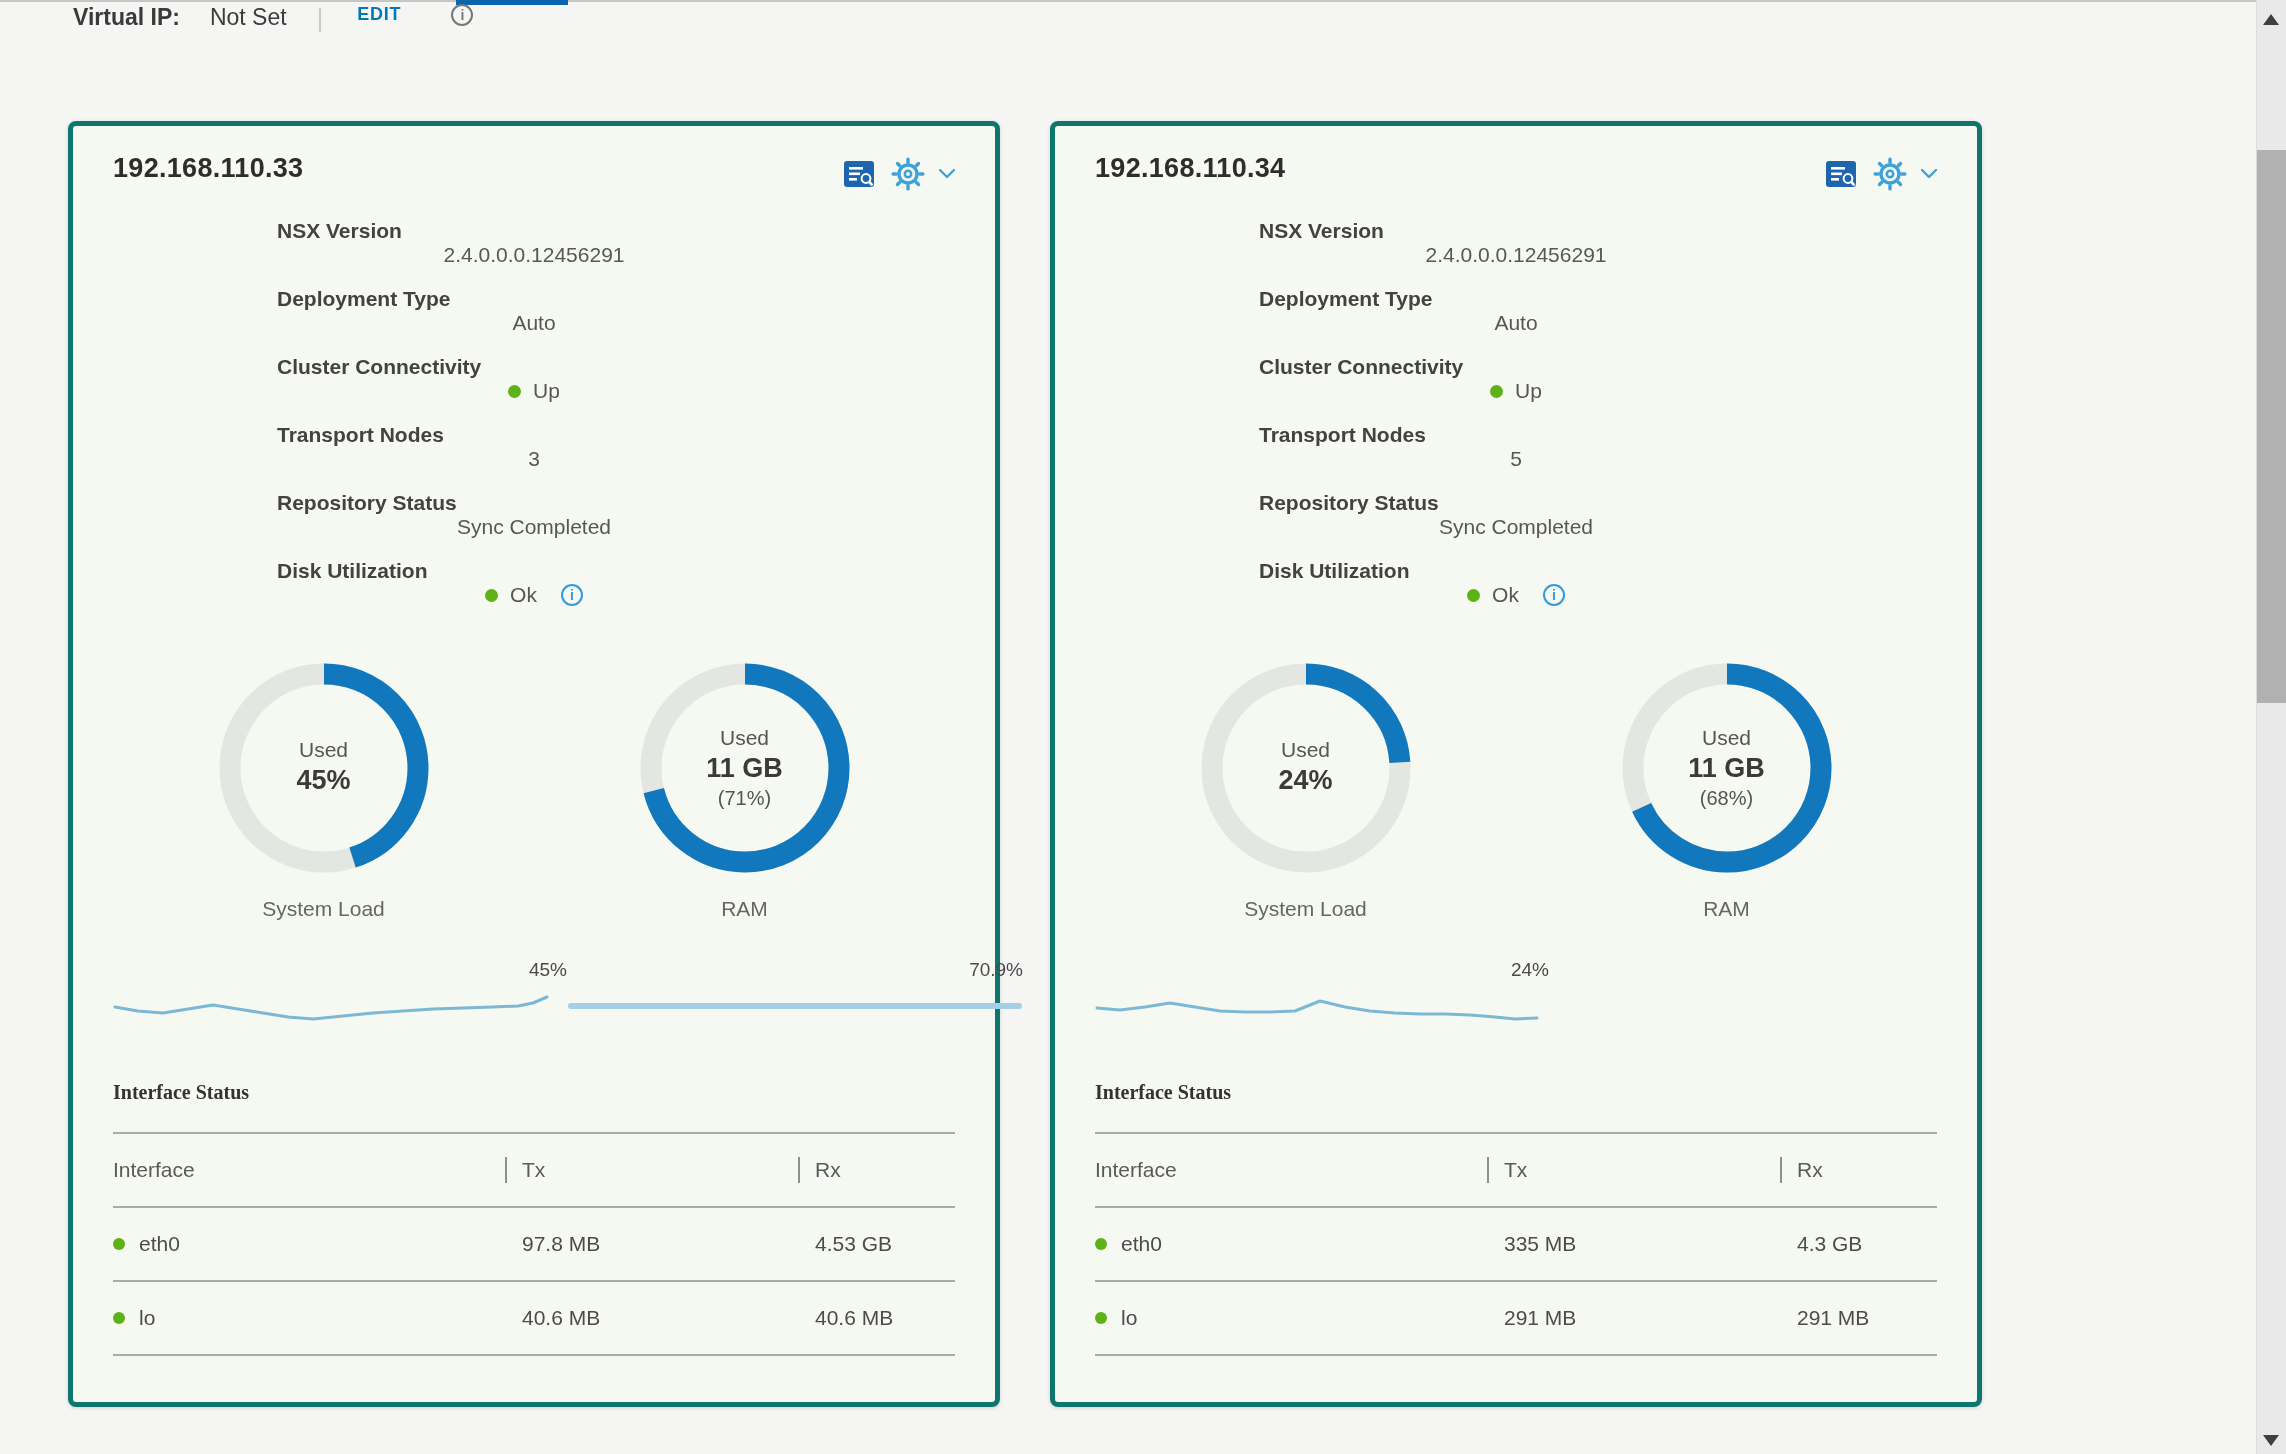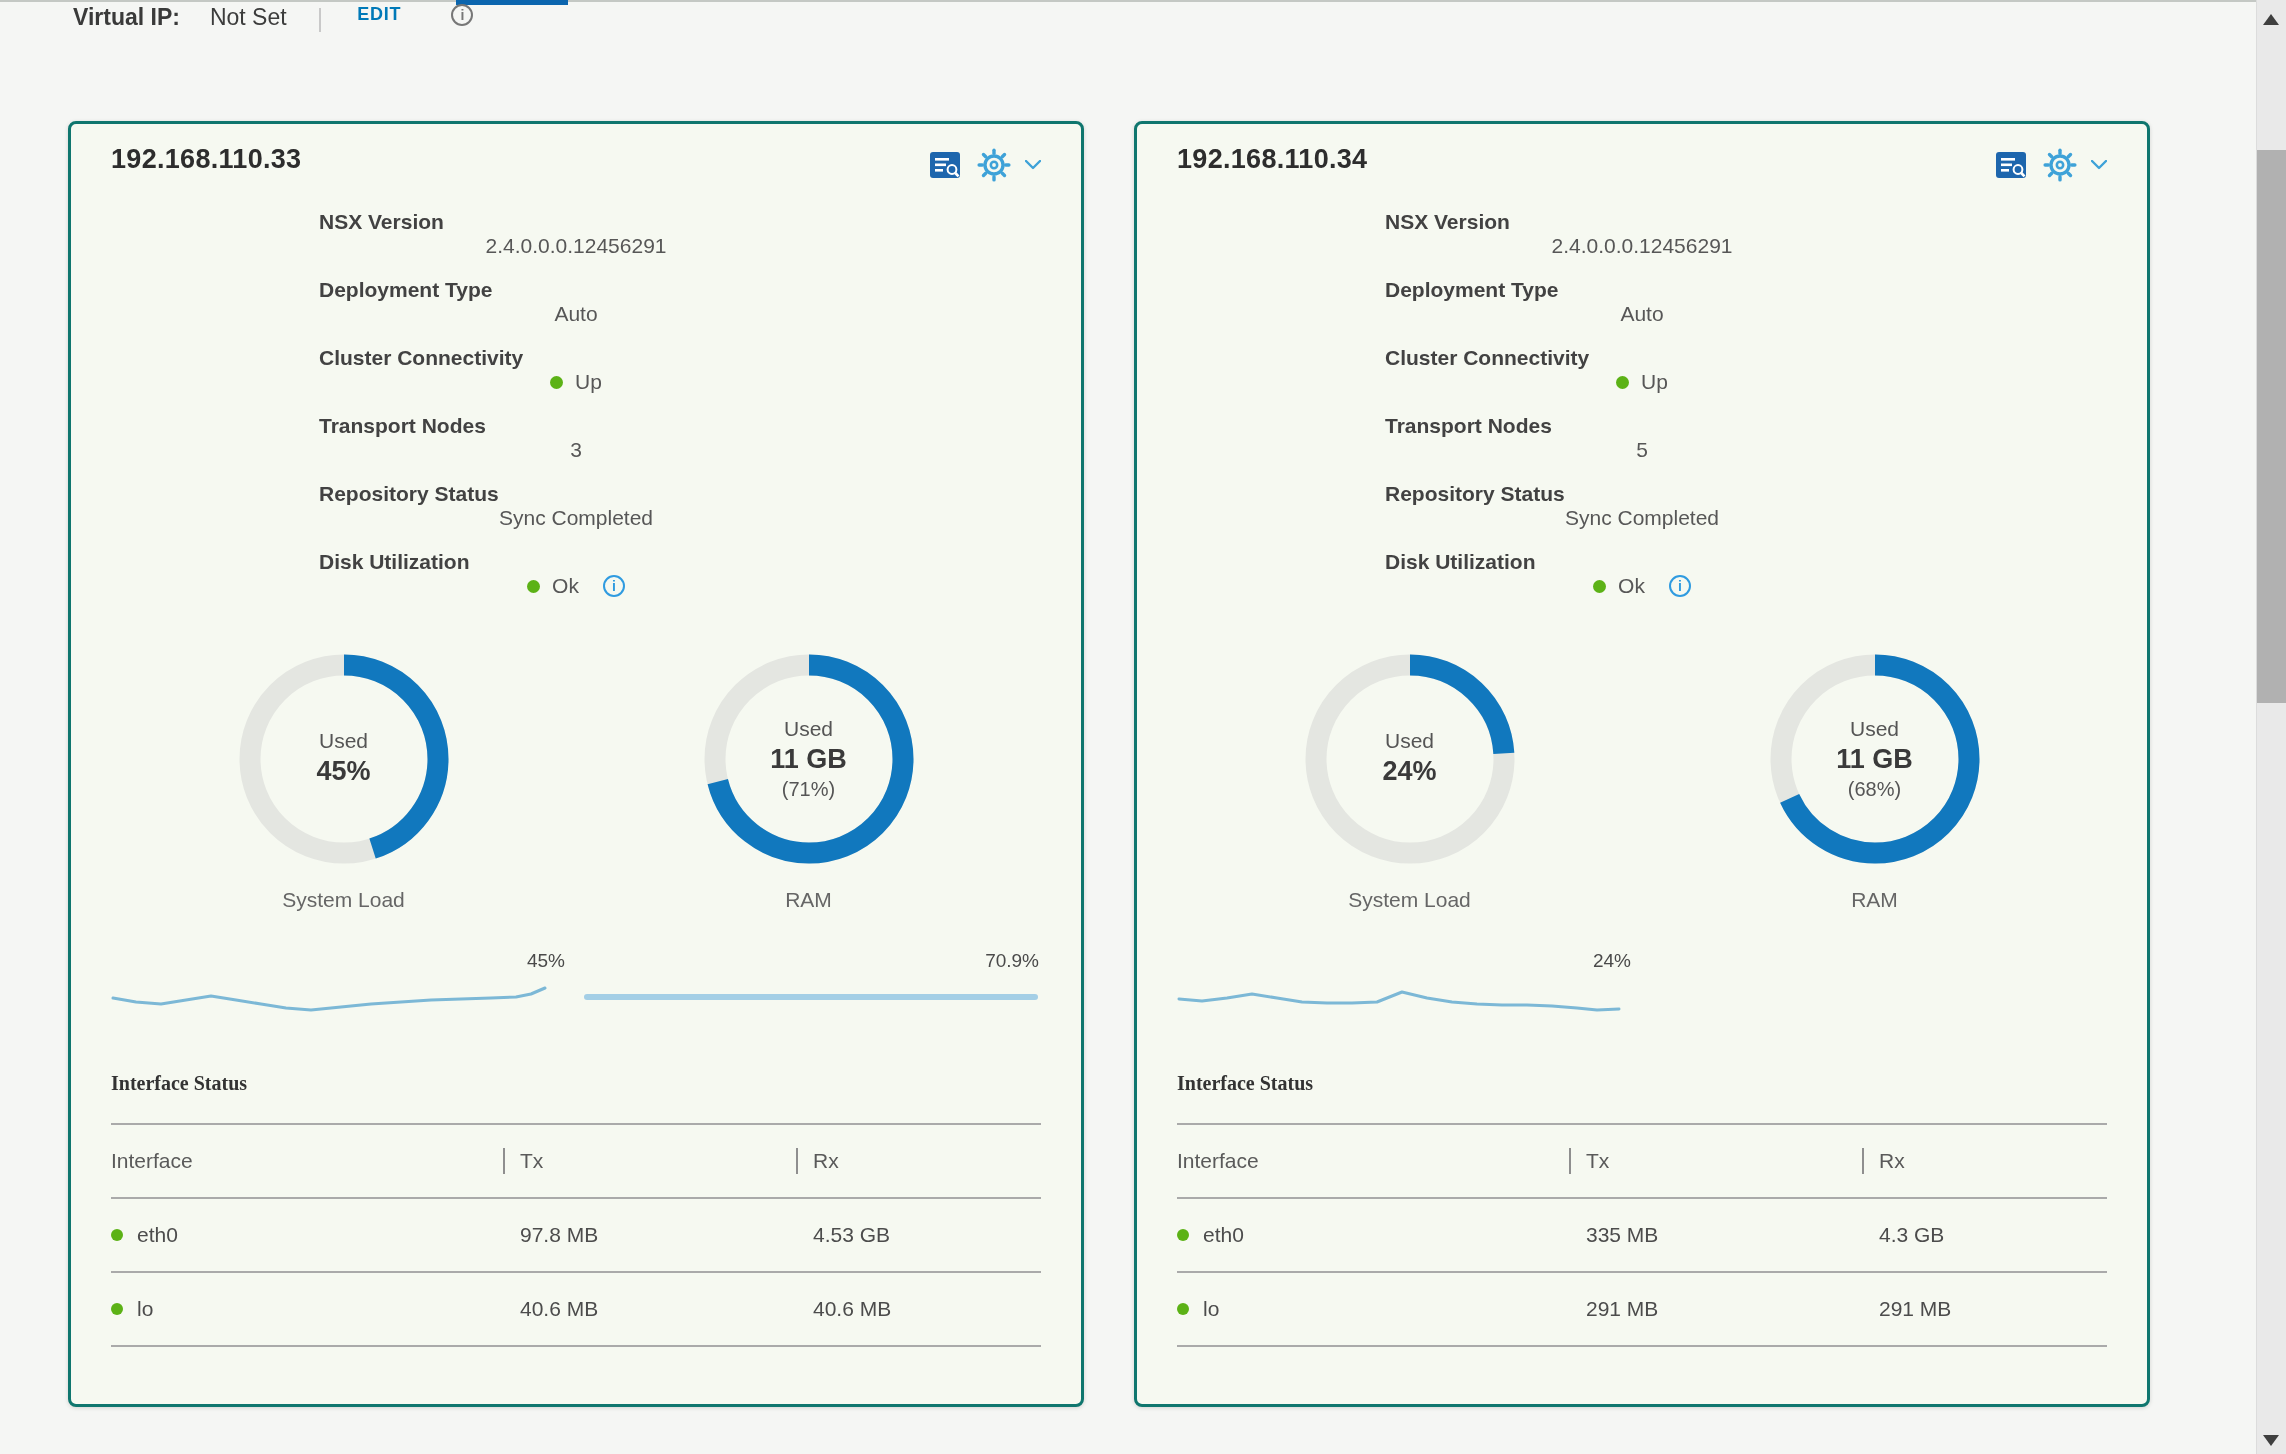--- a/index.html
+++ b/index.html
@@ -21,24 +21,24 @@
   .info-badge{
     box-sizing:border-box;width:22px;height:22px;border-radius:50%;
     border:2px solid #2f9be0;color:#2f9be0;
     display:inline-flex;align-items:center;justify-content:center;
     font-size:14px;font-weight:700;line-height:1;
   }
   .info-badge.gray{border-color:#777;color:#777;margin-left:50px;}
   
   .cards{position:absolute;top:121px;left:68px;display:flex;gap:50px;}
   .card{
-    box-sizing:border-box;width:1016px;height:1286px;
-    background:#f6f9f1;border:3px solid #0f766e;border-radius:8px;
+    box-sizing:border-box;width:932px;height:1286px;
+    background:#f6f9f1;border:5px solid #0f766e;border-radius:8px;
     box-shadow:0 1px 4px rgba(0,0,0,0.14);
-    padding:20px 40px;
+    padding:27px 40px;
   }
   .card-header{display:flex;justify-content:space-between;align-items:flex-start;}
   .card-title{font-size:27px;font-weight:700;color:#2d2d2d;letter-spacing:0.3px;}
   .card-icons{display:flex;align-items:center;gap:14px;margin-top:4px;}
   .icon-btn{cursor:pointer;display:inline-flex;align-items:center;}
   
   .details{margin-top:28px;}
   .detail-row{display:flex;align-items:center;height:68px;flex-direction:column;}
   .detail-label{width:514px;font-size:21px;font-weight:700;color:#424242;}
   .detail-value{font-size:21px;color:#575757;display:flex;align-items:center;}

